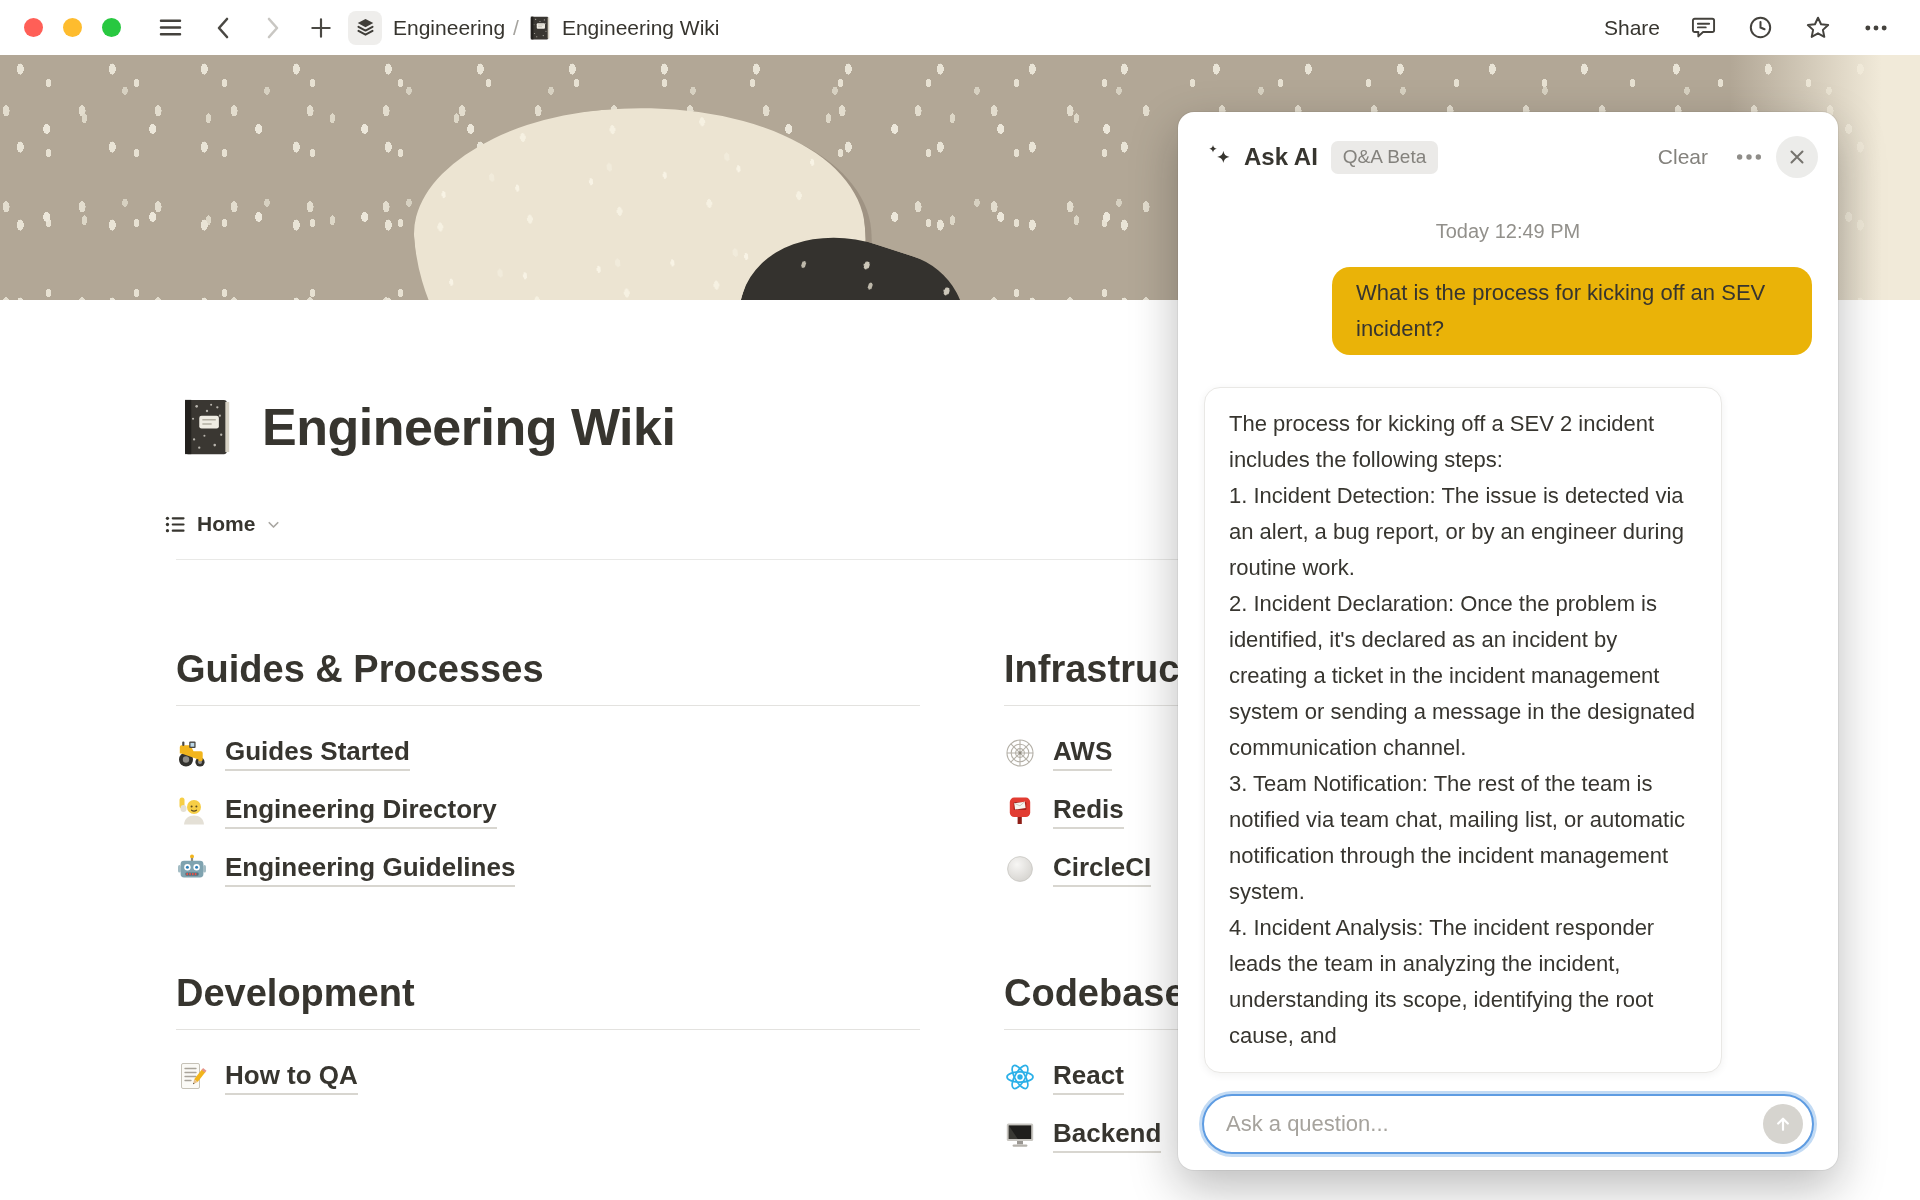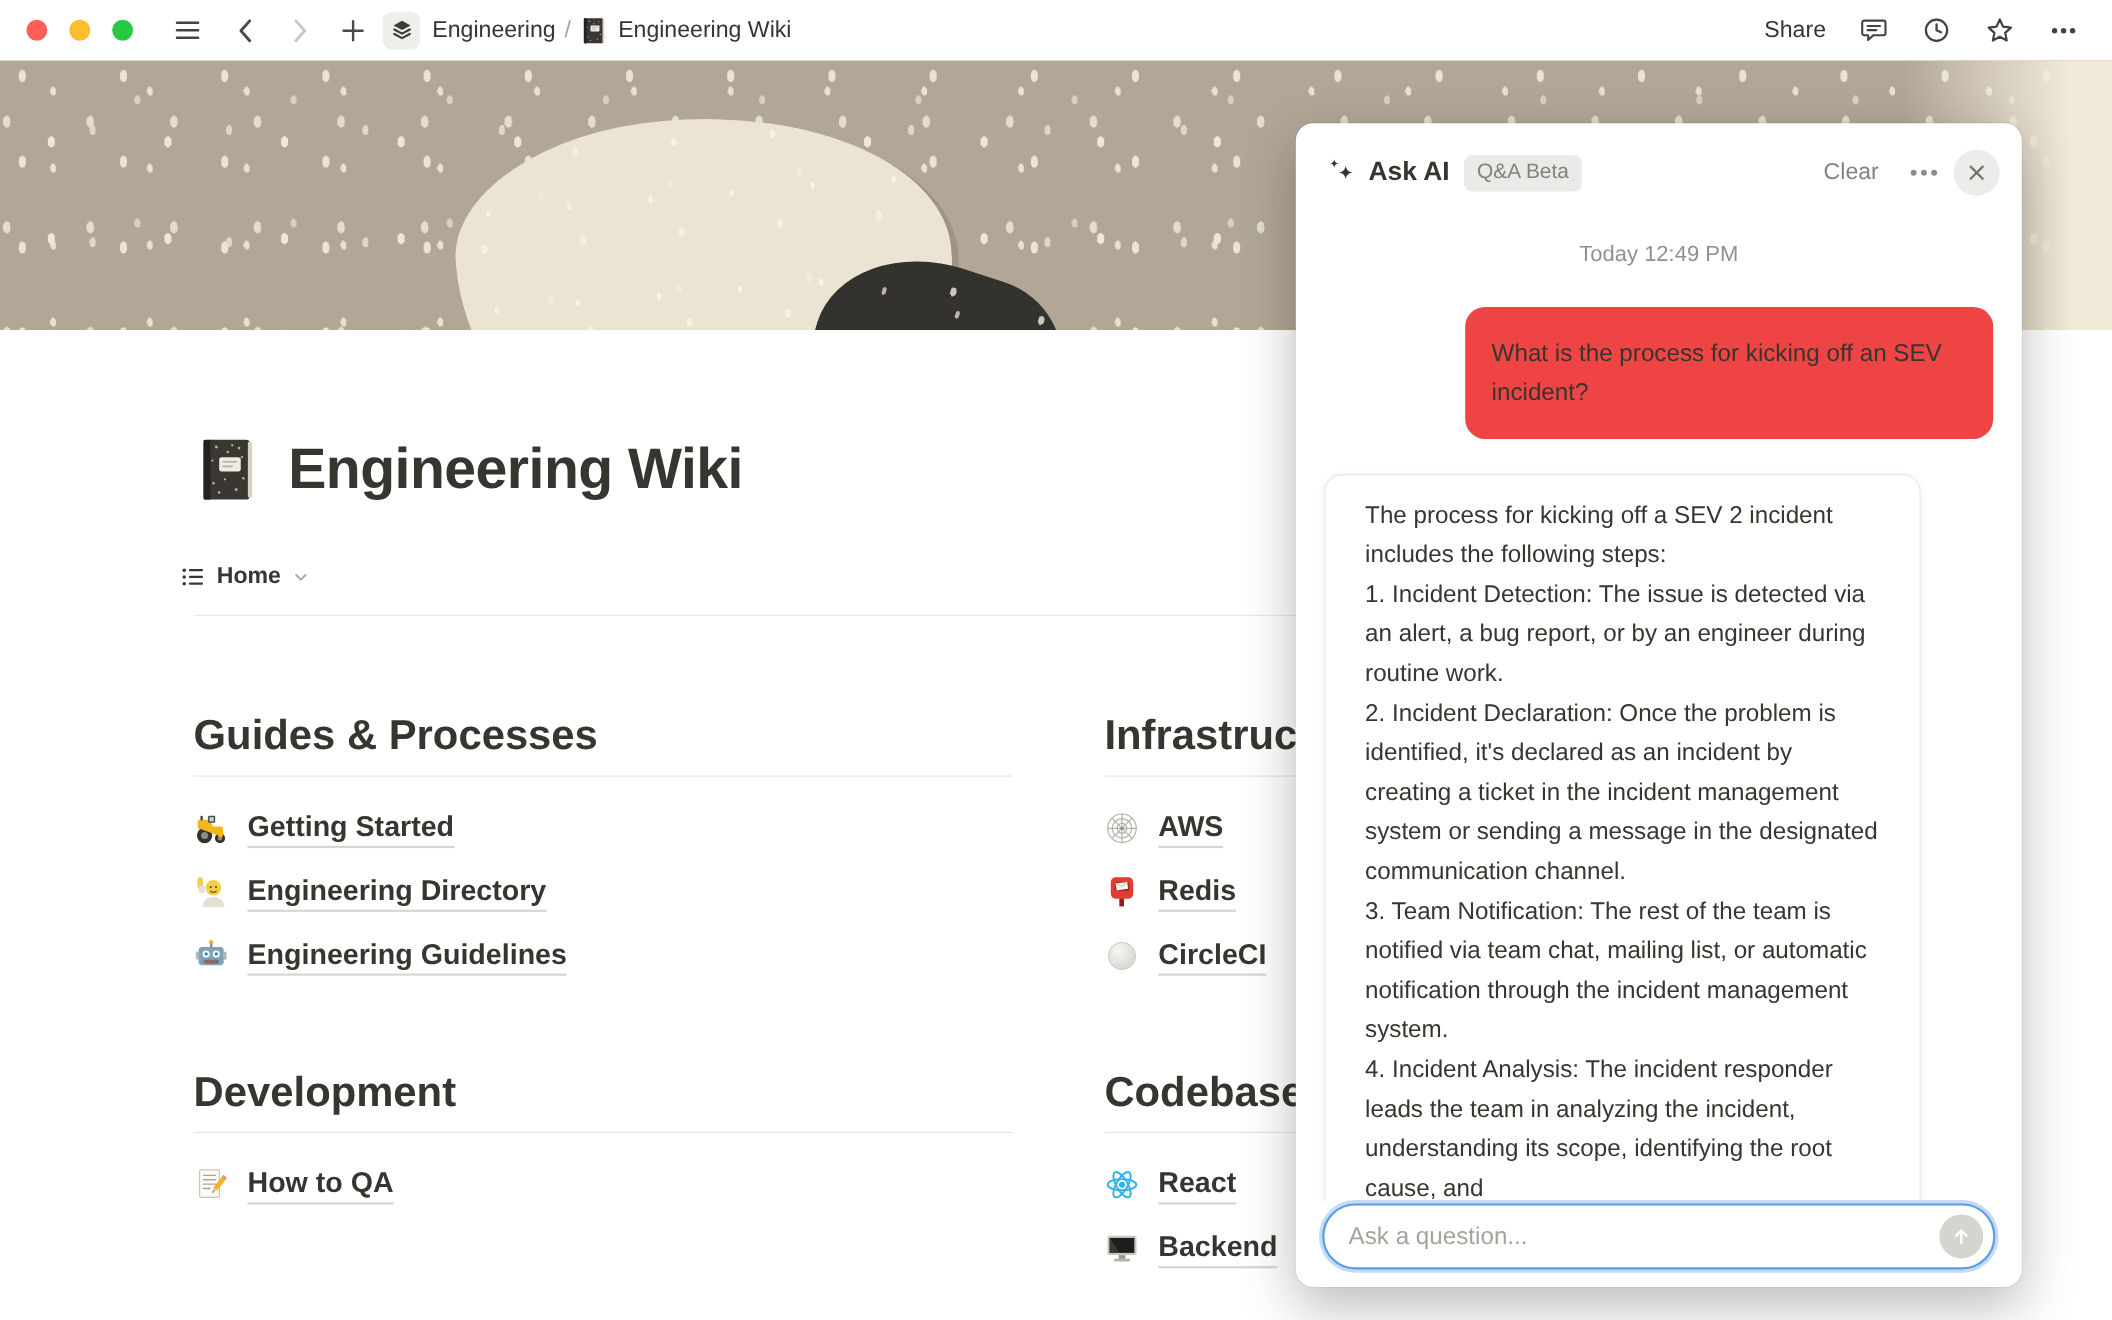--- a/index.html
+++ b/index.html
@@ -75,24 +75,24 @@
   .ai-header{display:flex;align-items:center;padding:24px 20px 10px 26px;flex:none;}
   .ai-title{font-size:24px;font-weight:700;margin-left:10px;color:#37352f;}
   .ai-badge{margin-left:13px;background:#ebeae8;color:#84827d;font-size:19px;
             padding:5px 12px 6px;border-radius:7px;}
   .ai-clear{margin-left:auto;color:#84827d;font-size:21px;cursor:pointer;}
   .ai-more{margin:0 10px 0 24px;display:flex;align-items:center;cursor:pointer;}
   .ai-close{width:42px;height:42px;border-radius:50%;background:#ececea;display:flex;
             align-items:center;justify-content:center;cursor:pointer;flex:none;}
   .ai-msgs{flex:1;padding:0 26px;overflow:hidden;display:flex;flex-direction:column;}
   .ai-date{margin-top:32px;text-align:center;color:#92908b;font-size:20px;flex:none;}
-  .bubble-q{align-self:flex-end;margin-top:36px;background:#ef4444;border-radius:18px;
-            padding:24px 24px;font-size:22px;line-height:36px;max-width:432px;flex:none;color:#37352f;}
+  .bubble-q{align-self:flex-end;margin-top:24px;background:#eab308;border-radius:18px;
+            padding:8px 24px;font-size:22px;line-height:36px;max-width:432px;flex:none;color:#37352f;}
   .bubble-a{align-self:flex-start;margin-top:32px;background:#fff;border:1px solid #e9e8e5;
-            box-shadow:0 2px 8px rgba(0,0,0,.06);border-radius:16px;padding:18px 36px;
+            box-shadow:0 2px 8px rgba(0,0,0,.06);border-radius:16px;padding:18px 24px;
             font-size:22px;line-height:36px;width:468px;white-space:pre-line;flex:none;color:#37352f;}
   .ai-inputbar{margin:2px 24px 16px;height:56px;flex:none;border-radius:30px;background:#fff;
                border:2px solid #5e9ce2;box-shadow:0 0 0 3px #c3dbf4;display:flex;
                align-items:center;padding:0 9px 0 20px;position:relative;z-index:2;}
   .ai-input{border:none;outline:none;flex:1;font-size:22px;color:#37352f;background:transparent;
             font-family:"Liberation Sans","DejaVu Sans",sans-serif;}
   .ai-input::placeholder{color:#a6a39d;}
   .send-btn{width:40px;height:40px;border-radius:50%;background:#d6d4cf;display:flex;
             align-items:center;justify-content:center;flex:none;cursor:pointer;}
   svg{display:block;}
@@ -268,21 +268,21 @@
                 <circle cx="10" cy="22.5" r="7" fill="#32312e"></circle>
                 <circle cx="10" cy="22.5" r="3.2" fill="#8f8d88"></circle>
                 <circle cx="24" cy="25" r="4.6" fill="#32312e"></circle>
                 <circle cx="24" cy="25" r="2" fill="#8f8d88"></circle>
                 <path d="M5.5 16.5V10h8l3 6h8.5v6.5h-2.5" fill="#f2b51c" stroke="#f2b51c" stroke-width="3.4" stroke-linejoin="round"></path>
                 <rect x="13.2" y="4.6" width="6.4" height="6.4" rx="1" fill="#4a4844"></rect>
                 <rect x="14.5" y="5.9" width="3.8" height="3.8" fill="#bcd8e8"></rect>
                 <rect x="6.2" y="4.6" width="2.2" height="4.4" rx="1" fill="#4a4844"></rect>
               </svg>
             </span>
-          <span class="link-label">Getting Started</span>
+          <span class="link-label">Guides Started</span>
         </a>
         <a class="wiki-link">
           <span class="emoji">
               <svg width="32" height="32" viewBox="0 0 32 32">
                 <rect x="3.5" y="2.5" width="5" height="11" rx="2.5" fill="#f6ce46"></rect>
                 <rect x="4.5" y="10" width="6" height="7" rx="3" fill="#e4e0d6"></rect>
                 <circle cx="18" cy="12" r="7" fill="#f6ce46"></circle>
                 <circle cx="15.6" cy="11.4" r="1" fill="#5b4a21"></circle>
                 <circle cx="20.4" cy="11.4" r="1" fill="#5b4a21"></circle>
                 <path d="M15.5 15.2c1.6 1.2 3.4 1.2 5 0" stroke="#5b4a21" stroke-width="1.1" fill="none" stroke-linecap="round"></path>

